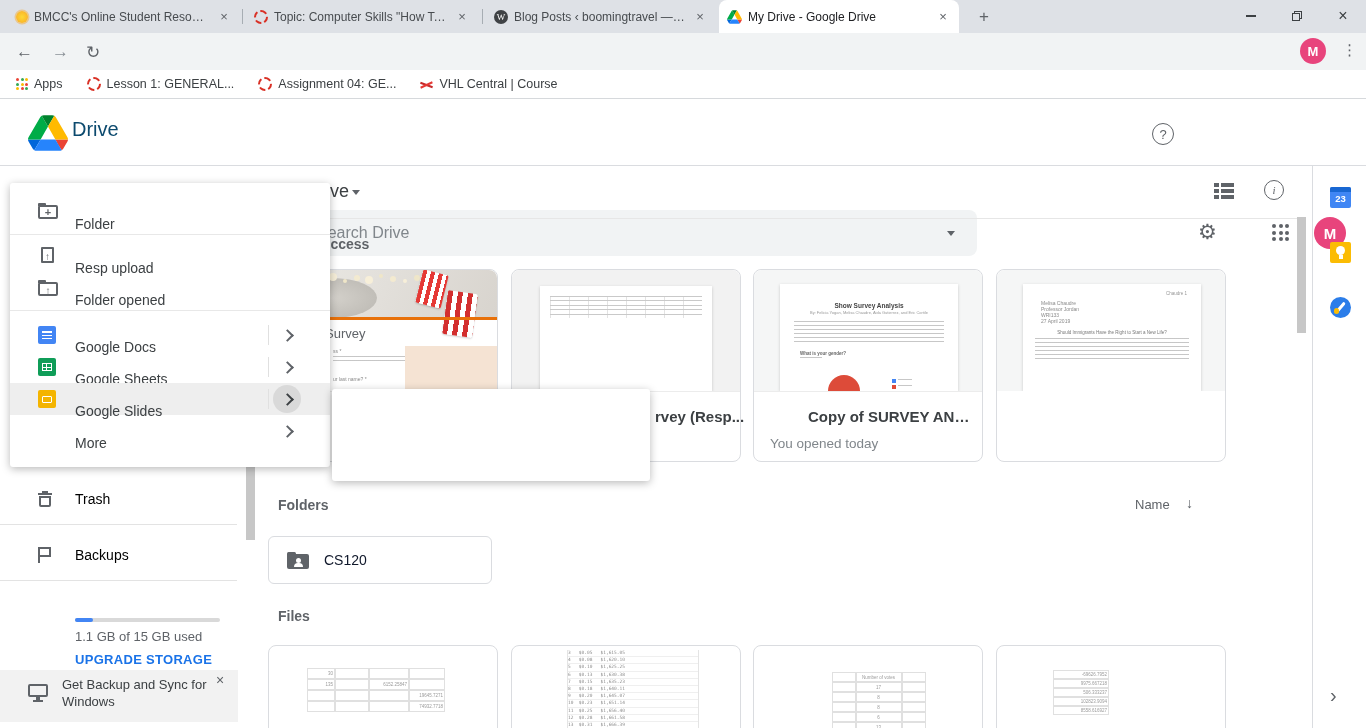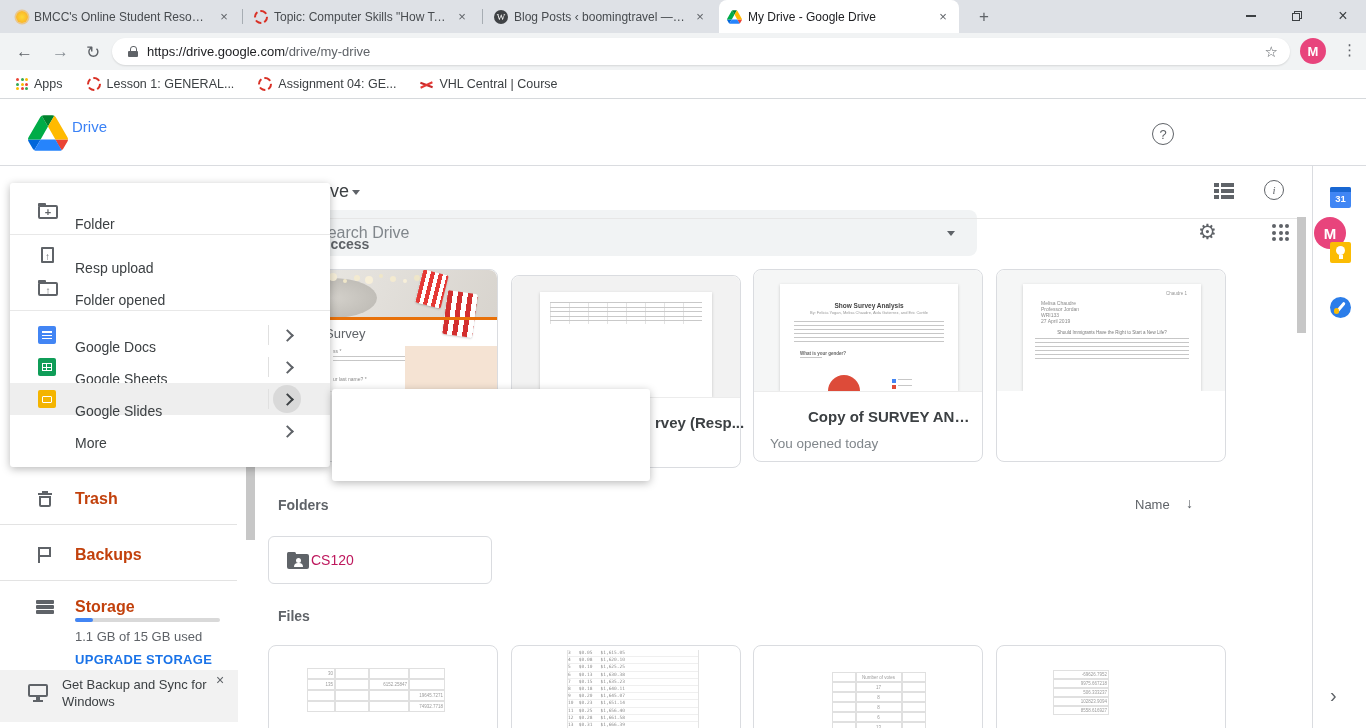--- a/index.html
+++ b/index.html
@@ -36,21 +36,21 @@
   .dots9{display:grid;grid-template-columns:repeat(3,4px);grid-template-rows:repeat(3,4px);gap:2.5px;}
   .dots9 i{width:4px;height:4px;border-radius:50%;background:#5f6368;}
   .dots9.color i:nth-child(1){background:#ea4335}.dots9.color i:nth-child(2){background:#34a853}
   .dots9.color i:nth-child(3){background:#fbbc04}.dots9.color i:nth-child(4){background:#34a853}
   .dots9.color i:nth-child(5){background:#fbbc04}.dots9.color i:nth-child(6){background:#ea4335}
   .dots9.color i:nth-child(7){background:#fbbc04}.dots9.color i:nth-child(8){background:#ea4335}
   .dots9.color i:nth-child(9){background:#34a853}
   .dots9.small{grid-template-columns:repeat(3,3px);grid-template-rows:repeat(3,3px);gap:1.5px}
   .dots9.small i{width:3px;height:3px}
   
-  .sideitem{font-size:16px;color:#c2410c;font-weight:bold;}
+  .sideitem{font-size:14px;color:#000000;}
   .sdiv{height:1px;background:#e3e3e3;}
   
   .h2{font-size:14px;font-weight:bold;color:#5f6368;}
   .card{background:#fff;border:1px solid #dadce0;border-radius:8px;box-sizing:border-box;}
   .thumb{position:absolute;left:0;top:0;right:0;height:121px;border-radius:8px 8px 0 0;overflow:hidden;background:#f5f6f6;}
   .cfoot{position:absolute;left:0;right:0;top:121px;bottom:0;border-top:1px solid #ececec;}
   .ctitle{font-size:15px;font-weight:bold;color:#3c4043;}
   .csub{font-size:13.5px;color:#80868b;}
   .ln{background:repeating-linear-gradient(180deg,#b4b4b4 0 1px,transparent 1px 4px);opacity:.75;}
   .page{background:#fff;box-shadow:0 1px 3px rgba(0,0,0,.18);position:absolute;}
@@ -118,30 +118,20 @@
       </span>
     </div>
     <div class="abs winbtn" style="left:1326px;font-size:16px;">×</div>
   </div>
 
   <div class="abs toolbar">
     <span class="abs navg" style="left:16px;top:9px;">←</span>
     <span class="abs navg" style="left:52px;top:9px;color:#8a9096;">→</span>
     <span class="abs navg" style="left:86px;top:9px;">↻</span>
   </div>
-  <div class="abs omnibox">
-    <span style="position:relative;margin-left:16px;width:10px;height:11px;">
-      <i class="abs sq" style="left:1.5px;top:0;width:7px;height:7px;border:1.5px solid #5f6368;border-radius:3px 3px 0 0;"></i>
-      <i class="abs" style="left:0;top:4.5px;width:10px;height:6.5px;background:#5f6368;border-radius:1px;"></i>
-    </span>
-    <span class="url" style="margin-left:9px;">
-      <span style="color:#202124;">https://drive.google.com</span><span style="color:#5f6368;">/drive/my-drive</span>
-    </span>
-    <span style="margin-left:auto;margin-right:12px;font-size:15px;color:#5f6368;">☆</span>
-  </div>
   <div class="abs avatar" style="left:1300px;top:38px;width:26px;height:26px;font-size:13px;">M</div>
   <span class="abs" style="left:1342px;top:41px;font-size:15px;color:#5f6368;">⋮</span>
 
   <div class="abs bookbar flex" style="box-sizing:border-box;padding-left:16px;gap:24px;">
     <span class="bm">
       <span class="dots9 color small">
           <i></i>
           <i></i>
           <i></i>
           <i></i>
@@ -172,21 +162,21 @@
 
   <div class="abs dheader">
     <svg class="abs" style="left:28px;top:15px;" width="40" height="36" viewBox="0 0 87.3 78">
       <path fill="#0066da" d="M6.6 66.85l3.85 6.65c.8 1.4 1.95 2.5 3.3 3.3L27.5 53H0c0 1.55.4 3.1 1.2 4.5z"></path>
       <path fill="#00ac47" d="M43.65 25L29.9 1.2c-1.35.8-2.5 1.9-3.3 3.3l-25.4 44A9.06 9.06 0 000 53h27.5z"></path>
       <path fill="#ea4335" d="M73.55 76.8c1.35-.8 2.5-1.9 3.3-3.3l1.6-2.75L86.1 57.5c.8-1.4 1.2-2.95 1.2-4.5H59.8l5.85 11.5z"></path>
       <path fill="#00832d" d="M43.65 25L57.4 1.2C56.05.4 54.5 0 52.9 0H34.4c-1.6 0-3.15.45-4.5 1.2z"></path>
       <path fill="#2684fc" d="M59.8 53H27.5L13.75 76.8c1.35.8 2.9 1.2 4.5 1.2h50.8c1.6 0 3.15-.45 4.5-1.2z"></path>
       <path fill="#ffba00" d="M73.4 26.5l-12.7-22c-.8-1.4-1.95-2.5-3.3-3.3L43.65 25l16.15 28h27.45c0-1.55-.4-3.1-1.2-4.5z"></path>
     </svg>
-    <span class="abs" style="left:72px;top:18px;font-size:15px;color:#3b82f6;">Drive</span>
+    <span class="abs" style="left:72px;top:18px;font-size:20px;color:#0c4a6e;">Drive</span>
     <div class="abs searchbar">
       <span style="position:relative;margin-left:20px;width:17px;height:17px;">
         <i class="abs sq" style="left:0;top:0;width:12px;height:12px;border:2px solid #5f6368;border-radius:50%;"></i>
         <i class="abs" style="left:12px;top:12px;width:6px;height:2px;background:#5f6368;transform:rotate(45deg);"></i>
       </span>
       <input style="margin-left: 14px;" placeholder="Search Drive">
       <span class="caret" style="margin-right:22px;"></span>
     </div>
     <span class="abs circbtn" style="left:1152px;top:123px;margin-top:-100px;top:123px;">?</span>
     <span class="abs" style="left:1198px;top:120px;font-size:21px;color:#5f6368;">⚙</span>
@@ -215,28 +205,20 @@
     </div>
     <div class="abs sdiv" style="left:0;top:358px;width:237px;"></div>
     <div class="abs flex" style="left:0;top:365px;width:237px;height:48px;">
       <span style="position:relative;margin-left:38px;width:14px;height:16px;">
         <i class="abs" style="left:0;top:0;width:2px;height:16px;background:#5f6368;"></i>
         <i class="abs sq" style="left:2px;top:0;width:11px;height:10px;border:2px solid #5f6368;border-left:none;"></i>
       </span>
       <span class="sideitem" style="margin-left:23px;">Backups</span>
     </div>
     <div class="abs sdiv" style="left:0;top:414px;width:237px;"></div>
-    <div class="abs flex" style="left:0;top:421px;width:237px;height:40px;">
-      <span style="position:relative;margin-left:36px;width:18px;height:14px;">
-        <i class="abs" style="left:0;top:0;width:18px;height:3.5px;background:#5f6368;border-radius:1px;"></i>
-        <i class="abs" style="left:0;top:5.2px;width:18px;height:3.5px;background:#5f6368;border-radius:1px;"></i>
-        <i class="abs" style="left:0;top:10.4px;width:18px;height:3.5px;background:#5f6368;border-radius:1px;"></i>
-      </span>
-      <span class="sideitem" style="margin-left:21px;">Storage</span>
-    </div>
     <div class="abs" style="left:75px;top:452px;width:145px;height:4px;background:#d9d9d9;border-radius:2px;">
       <div style="width:18px;height:4px;background:#4285f4;border-radius:2px;"></div>
     </div>
     <span class="abs" style="left:75px;top:463px;font-size:13px;color:#5f6368;">1.1 GB of 15 GB used</span>
     <span class="abs" style="left:75px;top:486px;font-size:13px;font-weight:bold;letter-spacing:.3px;color:#1a73e8;">UPGRADE STORAGE</span>
     <div class="abs" style="left:0;top:504px;width:238px;height:52px;background:#f2f2f2;">
       <span style="position:absolute;left:28px;top:14px;width:20px;height:18px;">
         <i class="abs sq" style="left:0;top:0;width:20px;height:13px;border:2px solid #5f6368;border-radius:2px;"></i>
         <i class="abs" style="left:8px;top:13px;width:4px;height:3px;background:#5f6368;"></i>
         <i class="abs" style="left:5px;top:16px;width:10px;height:2px;background:#5f6368;"></i>
@@ -275,21 +257,21 @@
         <div class="abs" style="left:0;top:47px;right:0;height:3px;background:#e8710a;"></div>
         <span class="abs" style="left:56px;top:56px;font-size:13px;color:#5f6368;">Survey</span>
         <span class="abs tinytxt" style="left:64px;top:78px;">ss *</span>
         <span class="abs tinytxt" style="left:64px;top:106px;">ur last name? *</span>
         <div class="abs ln" style="left:64px;top:86px;width:80px;height:5px;"></div>
         <div class="abs" style="right:0;top:76px;width:92px;bottom:0;background:#f5e3d3;"></div>
       </div>
       <div class="cfoot"></div>
     </div>
 
-    <div class="abs card" style="left:255px;top:109px;width:230px;height:193px;">
+    <div class="abs card" style="left:255px;top:103px;width:230px;height:193px;">
       <div class="thumb" style="background:#f2f2f2;">
         <div class="page" style="left:28px;top:16px;width:172px;height:105px;">
           <div class="abs" style="left:10px;top:10px;width:152px;height:22px;background:repeating-linear-gradient(180deg,#c9c9c9 0 1px,transparent 1px 4.5px),repeating-linear-gradient(90deg,#e3e3e3 0 1px,transparent 1px 19px);"></div>
         </div>
       </div>
       <div class="cfoot">
         <span class="ctitle abs" style="left:143px;top:16px;white-space:nowrap;">rvey (Resp...</span>
       </div>
     </div>
 
@@ -332,21 +314,21 @@
     <span class="abs h2" style="left:22px;top:331px;">Folders</span>
     <span class="abs" style="left:879px;top:331px;font-size:13px;color:#5f6368;">Name</span>
     <span class="abs" style="left:930px;top:329px;font-size:14px;color:#5f6368;">↓</span>
     <div class="abs card flex" style="left:12px;top:370px;width:224px;height:48px;border-radius:6px;">
       <span style="position:relative;margin-left:18px;width:22px;height:17px;">
         <i class="abs" style="left:0;top:0;width:9px;height:4px;background:#5f6368;border-radius:1.5px 1.5px 0 0;"></i>
         <i class="abs" style="left:0;top:2.5px;width:22px;height:14.5px;background:#5f6368;border-radius:0 2px 2px 2px;"></i>
         <i class="abs" style="left:8.5px;top:6px;width:5px;height:5px;background:#fff;border-radius:50%;"></i>
         <i class="abs" style="left:6.5px;top:11.5px;width:9px;height:4px;background:#fff;border-radius:4px 4px 0 0;"></i>
       </span>
-      <span style="margin-left:2px;font-size:14px;color:#be185d;">CS120</span>
+      <span style="margin-left:15px;font-size:14px;color:#0f172a;">CS120</span>
     </div>
 
     <span class="abs h2" style="left:22px;top:442px;">Files</span>
 
     <div class="abs card" style="left:12px;top:479px;width:230px;height:120px;">
       <div class="grid-t abs" style="left:38px;top:22px;grid-template-columns:28px 34px 40px 36px;grid-auto-rows:11px;">
         <span>30</span>
           <span></span>
           <span></span>
           <span></span>
@@ -411,21 +393,21 @@
         <span>8558.616927</span>
       </div>
     </div>
 
     <div class="abs" style="left:1041px;top:51px;width:9px;height:116px;background:#c7c7c7;"></div>
   </div>
 
   <div class="abs" style="left:1312px;top:166px;width:54px;height:562px;border-left:1px solid #dadce0;box-sizing:border-box;">
     <span class="abs" style="left:17px;top:21px;width:21px;height:21px;background:#4086f4;border-radius:2px;overflow:hidden;">
       <i class="abs" style="left:0;top:0;width:21px;height:5px;background:#1967d2;"></i>
-      <b style="position:absolute;left:0;top:6px;width:21px;text-align:center;font-size:9.5px;color:#fff;">31</b>
+      <b style="position:absolute;left:0;top:6px;width:21px;text-align:center;font-size:9.5px;color:#fff;">23</b>
     </span>
     <span class="abs" style="left:17px;top:76px;width:21px;height:21px;background:#fbbc04;border-radius:2px;">
       <i class="abs" style="left:6px;top:4px;width:9px;height:9px;border-radius:50%;background:#fff;"></i>
       <i class="abs" style="left:8.5px;top:13px;width:4px;height:3.5px;background:#fff;"></i>
     </span>
     <span class="abs" style="left:17px;top:131px;width:21px;height:21px;border-radius:50%;background:#2b7de9;">
       <i class="abs" style="left:9px;top:4px;width:3px;height:13px;background:#fff;border-radius:2px;transform:rotate(40deg);"></i>
       <i class="abs" style="left:3.5px;top:11px;width:5.5px;height:5.5px;border-radius:50%;background:#fbbc04;"></i>
     </span>
     <span class="abs" style="left:17px;top:518px;font-size:20px;color:#5f6368;">›</span>

